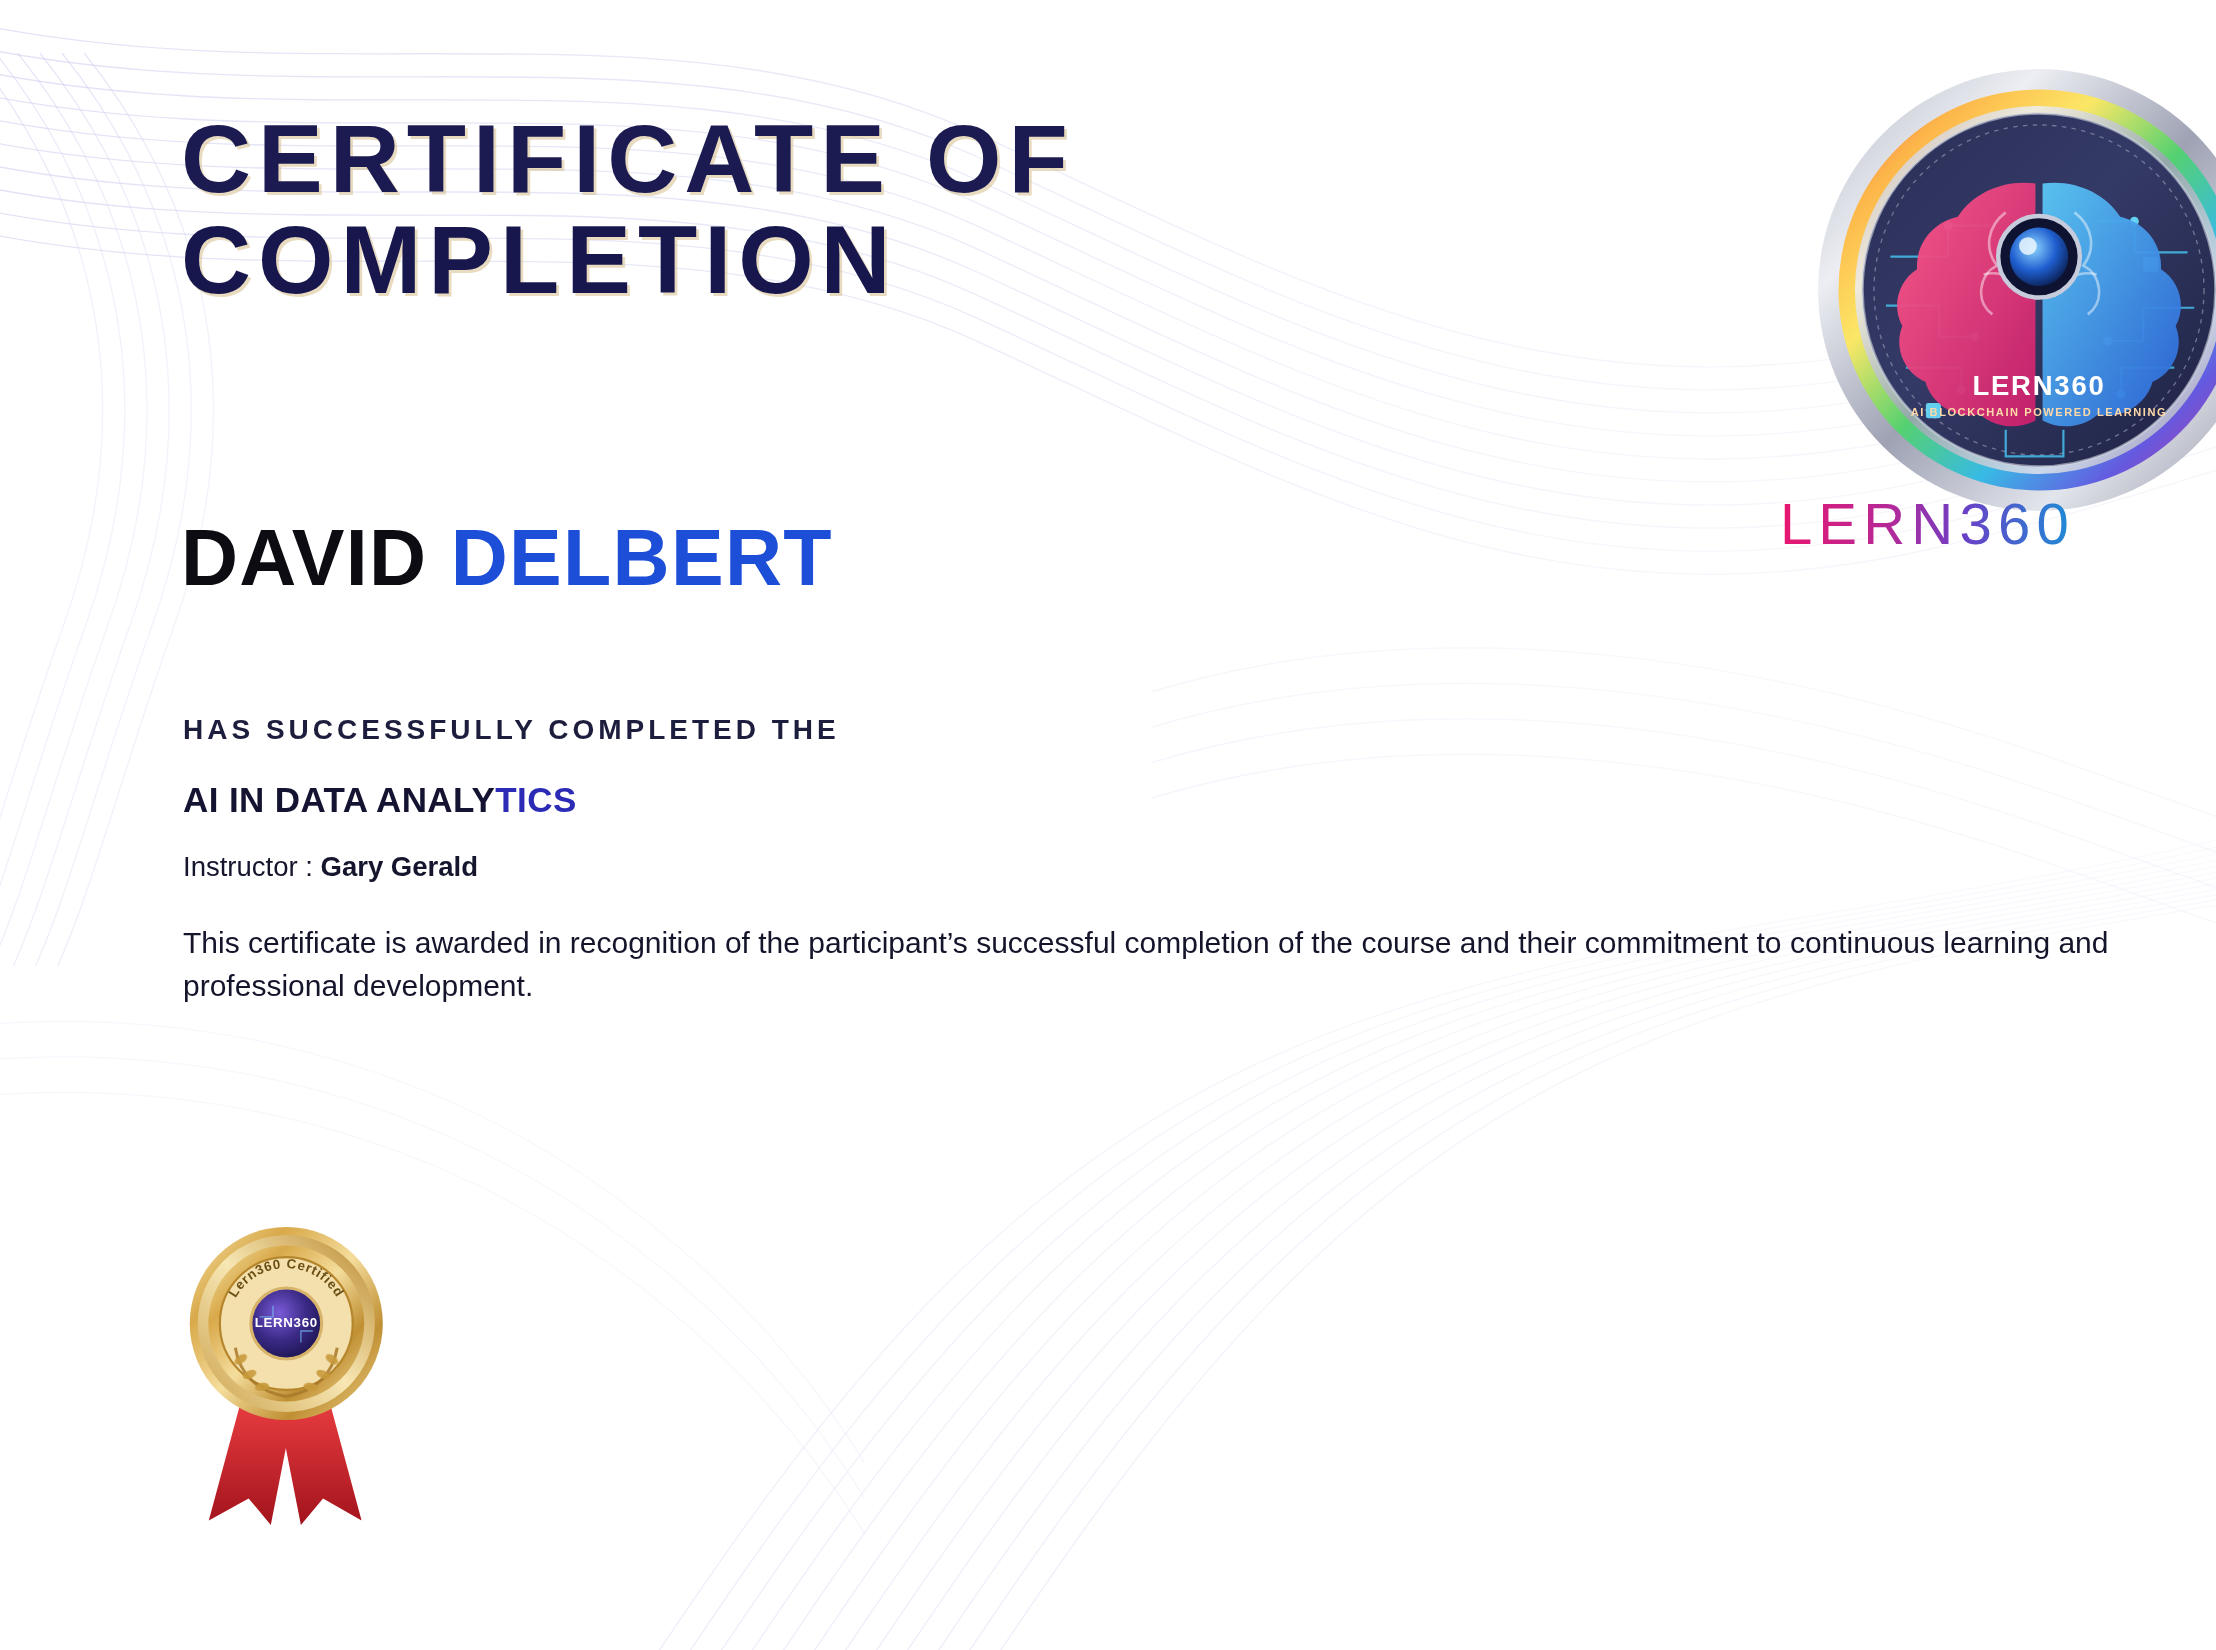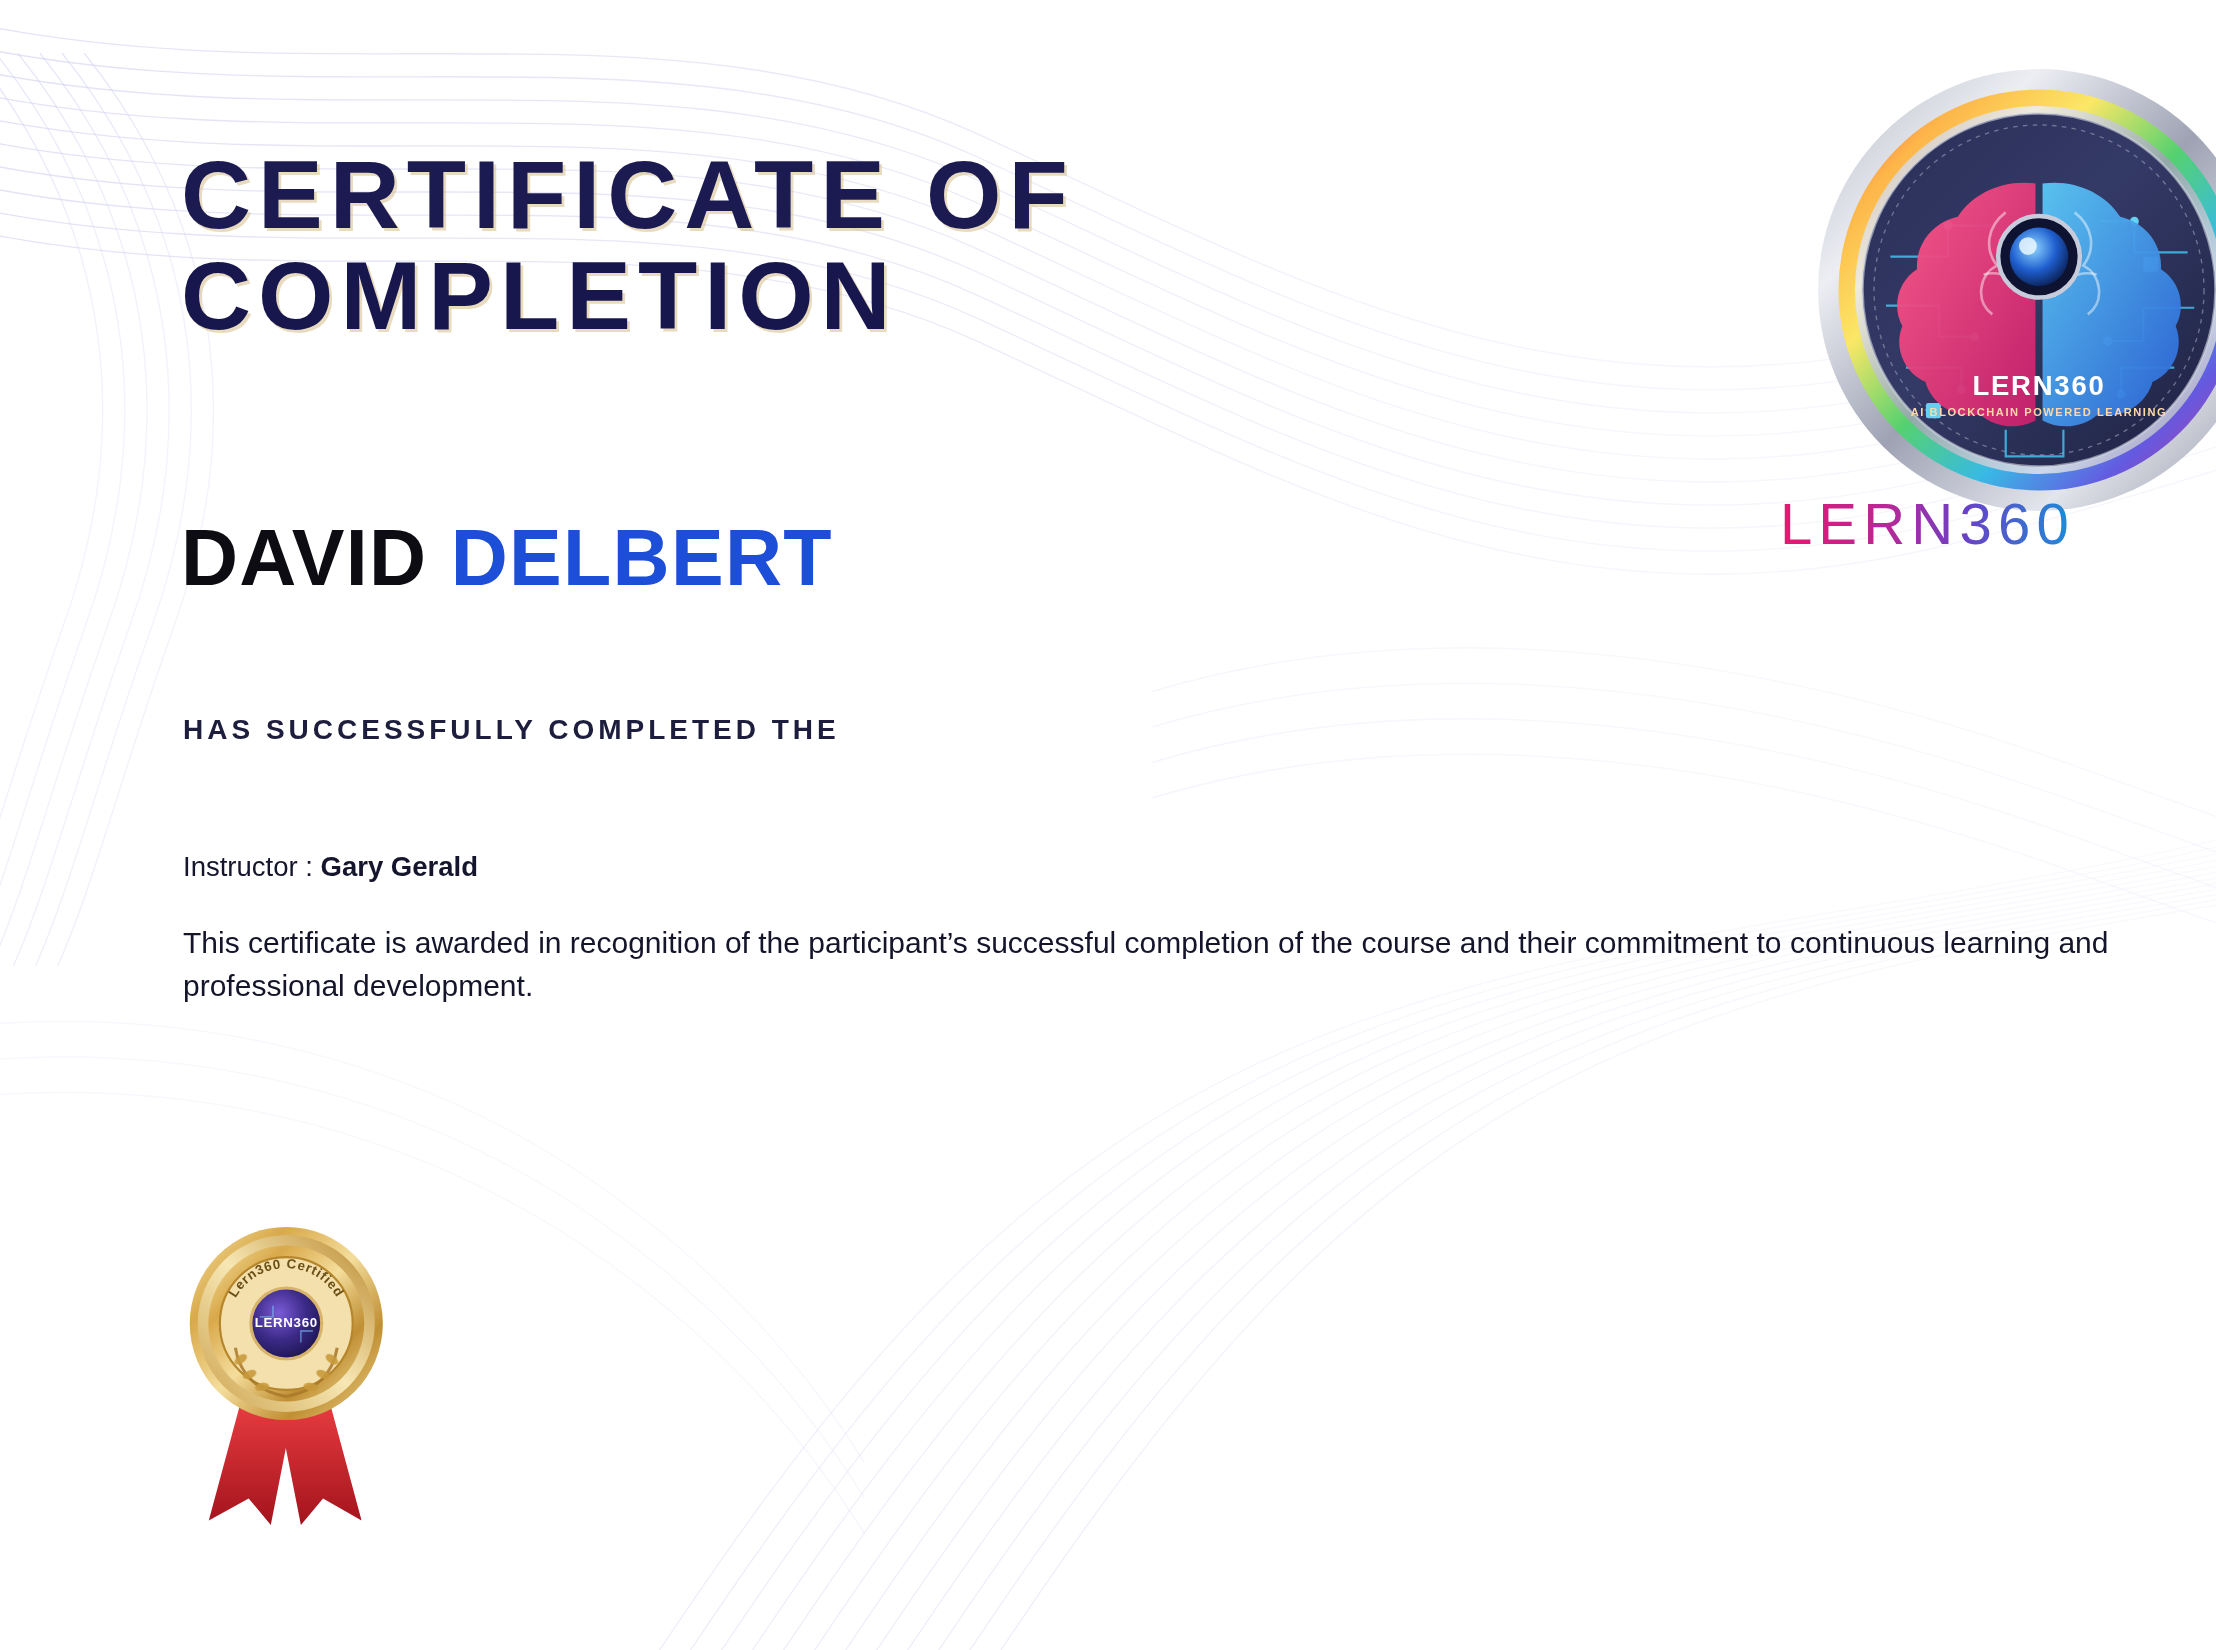--- a/index.html
+++ b/index.html
@@ -28,21 +28,20 @@
     inset: 0;
     pointer-events: none;
   }
 
   
   .headline {
     position: absolute;
     left: 181px;
     top: 109px;
     width: 1285px;
-    margin-top: 36px;
   }
   .headline .line {
     font-size: 97px;
     letter-spacing: 7px;
     font-weight: 700;
     color: #1b1b52;
     line-height: 1.04;
     text-shadow: 2.7px 2.7px 0 rgba(214,190,140,0.55);
     white-space: nowrap;
   }
@@ -239,20 +238,23 @@
   </div>
 
 
   <div class="recipient">
     <span class="first">DAVID</span>
     <span class="last">DELBERT</span>
   </div>
 
   <div class="completed-line">HAS SUCCESSFULLY COMPLETED THE</div>
 
+  <div class="course-title">
+    <span class="seg-a">AI IN DATA ANALY</span><span class="seg-b">TICS</span>
+  </div>
 
   <div class="instructor">
     <span class="label">Instructor :</span>
     <span class="name">Gary Gerald</span>
   </div>
 
   <div class="body-text">This certificate is awarded in recognition of the participant’s successful completion of the course and their commitment to continuous learning and professional development.</div>
 
 
   <svg class="coin" viewBox="0 0 1010 1010" xmlns="http://www.w3.org/2000/svg">

